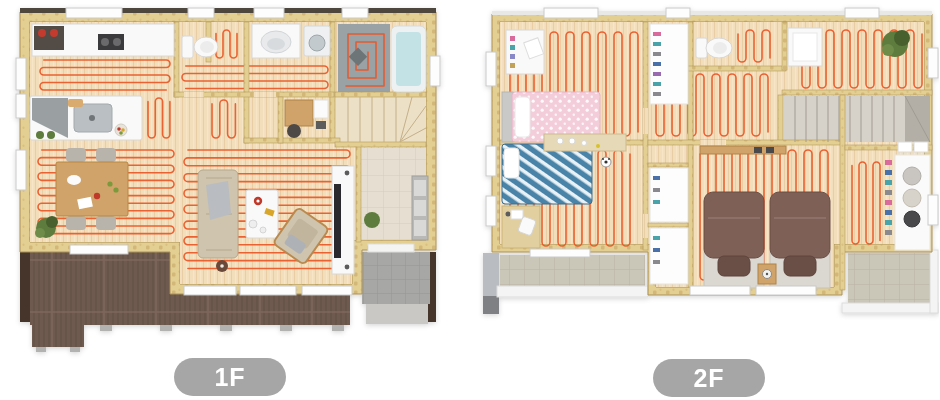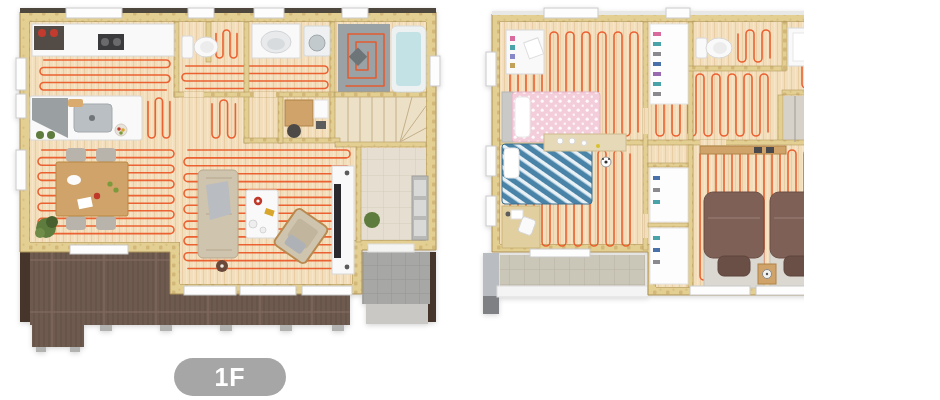--- a/index.html
+++ b/index.html
@@ -1,16 +1,16 @@
 <!DOCTYPE html>
 <html style="--bg: #ffffff; --pipe: #ea5726; --wall: #e4cf92; --wall_tick: #c2a363; --wood_floor: #f3debb; --wood_grain: #e6cba0; --deck: #6e5a50; --deck_line: #5d4a41; --balcony_tile: #cac6b8; --porch_tile: #a7a7a5; --entrance_tile: #e6ded0; --bath_floor: #9ba2a6; --tub_water: #c2e2e6; --stairs_1f: #ece0c6; --stairs_2f: #d6d1c9; --sofa: #cfc4ae; --wood_furniture: #cfa36a; --pink_bed: #f4cddb; --blue_bed: #4a84a8; --master_duvet: #7e6157; --plant: #5d7c3c; --badge_bg: #a6a6a6; --badge_text: #ffffff;"><head>
 <meta charset="utf-8">
 <style>
   html,body{margin:0;padding:0;background:#fff;}
-  .stage{position:relative;width:804px;height:400px;background:var(--bg,#fff);overflow:hidden;
+  .stage{position:relative;width:939px;height:400px;background:var(--bg,#fff);overflow:hidden;
          font-family:"Liberation Sans",sans-serif;border-radius:10px;}
   svg{position:absolute;left:0;top:0;}
   .pipe{fill:none;stroke:var(--pipe,#ea5726);stroke-width:1.6;stroke-linecap:round;stroke-linejoin:round;opacity:.92;}
   .win{fill:#fdfdfd;stroke:#c9c9c9;stroke-width:1;}
   .iwall{fill:url(#wallpat);stroke:#b49a60;stroke-width:.6;}
   .white-fixture{fill:#f9f9f9;stroke:#d8d8d8;stroke-width:1;}
   .pill{position:absolute;width:112px;height:38px;border-radius:19px;
         background:var(--badge_bg,#a6a6a6);color:var(--badge_text,#fff);
         display:flex;align-items:center;justify-content:center;
         font-weight:700;font-size:25px;letter-spacing:1px;
@@ -450,13 +450,16 @@
       <rect class="win" x="690" y="286" width="60" height="9"></rect>
           <rect class="win" x="756" y="286" width="60" height="9"></rect>
       <rect class="win" x="530" y="249" width="60" height="8"></rect>
     </g>
   </g>
 </svg>
 
 <div class="pill" id="pill-1f">
   <span>1F</span>
 </div>
+<div class="pill" id="pill-2f">
+  <span>2F</span>
 </div>
+</div>
 
 </body></html>

